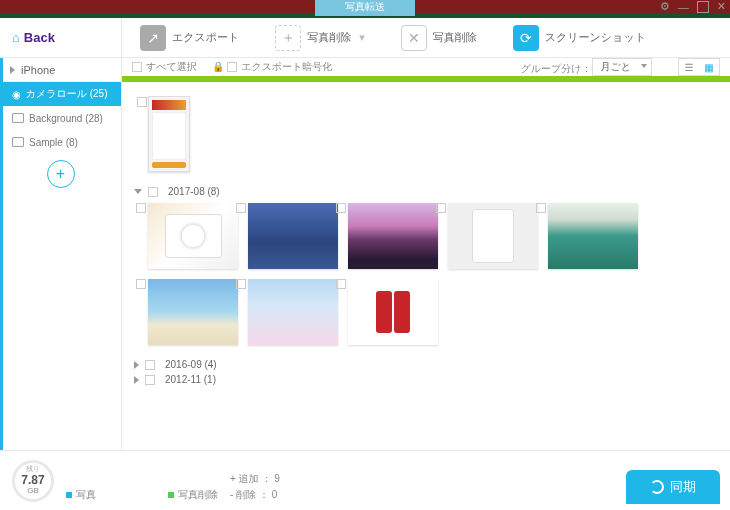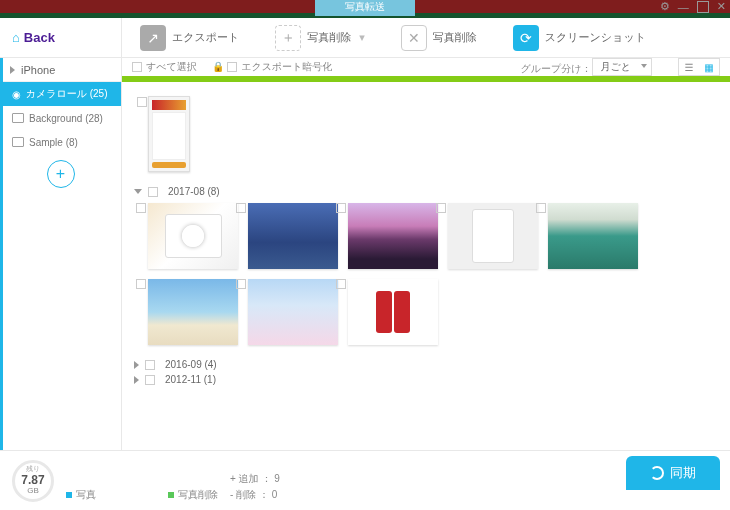--- a/index.html
+++ b/index.html
@@ -66,21 +66,21 @@
 .statusbar{height:60px;border-top:1px solid #e8e8e8;display:flex;align-items:flex-end;padding:8px 12px;gap:12px;font-size:10px;color:#888;position:relative}
 .gauge{width:42px;height:42px;border-radius:50%;border:3px solid #e8e8e8;display:flex;flex-direction:column;align-items:center;justify-content:center;line-height:1.1}
 .gauge .sz{font-size:12px;color:#555;font-weight:bold}
 .gauge .unit{font-size:8px}
 .gauge .lbl{font-size:7px;color:#aaa;position:relative;top:-1px}
 .stat-col{display:flex;flex-direction:column;gap:2px}
 .stat-col .ln{display:flex;align-items:center;gap:4px}
 .dot{width:6px;height:6px;display:inline-block}
 .dot.blue{background:#1fb6e8}
 .dot.green{background:#5ac85a}
-.sync-btn{position:absolute;right:10px;bottom:20px;background:#1fb6e8;color:#fff;padding:8px 24px;border-radius:6px 6px 0 0;font-size:13px;display:flex;align-items:center;gap:6px;cursor:pointer}
+.sync-btn{position:absolute;right:10px;bottom:6px;background:#1fb6e8;color:#fff;padding:8px 24px;border-radius:6px 6px 0 0;font-size:13px;display:flex;align-items:center;gap:6px;cursor:pointer}
 .sync-ico{width:14px;height:14px;border:2px solid #fff;border-radius:50%;border-left-color:transparent;position:relative}
 </style>
 </head>
 <body>
 
 <div class="titlebar">
   <div class="titlebar-tab">写真転送</div>
   <div class="titlebar-ctrls">
     <span>⚙</span>
     <span>—</span>

